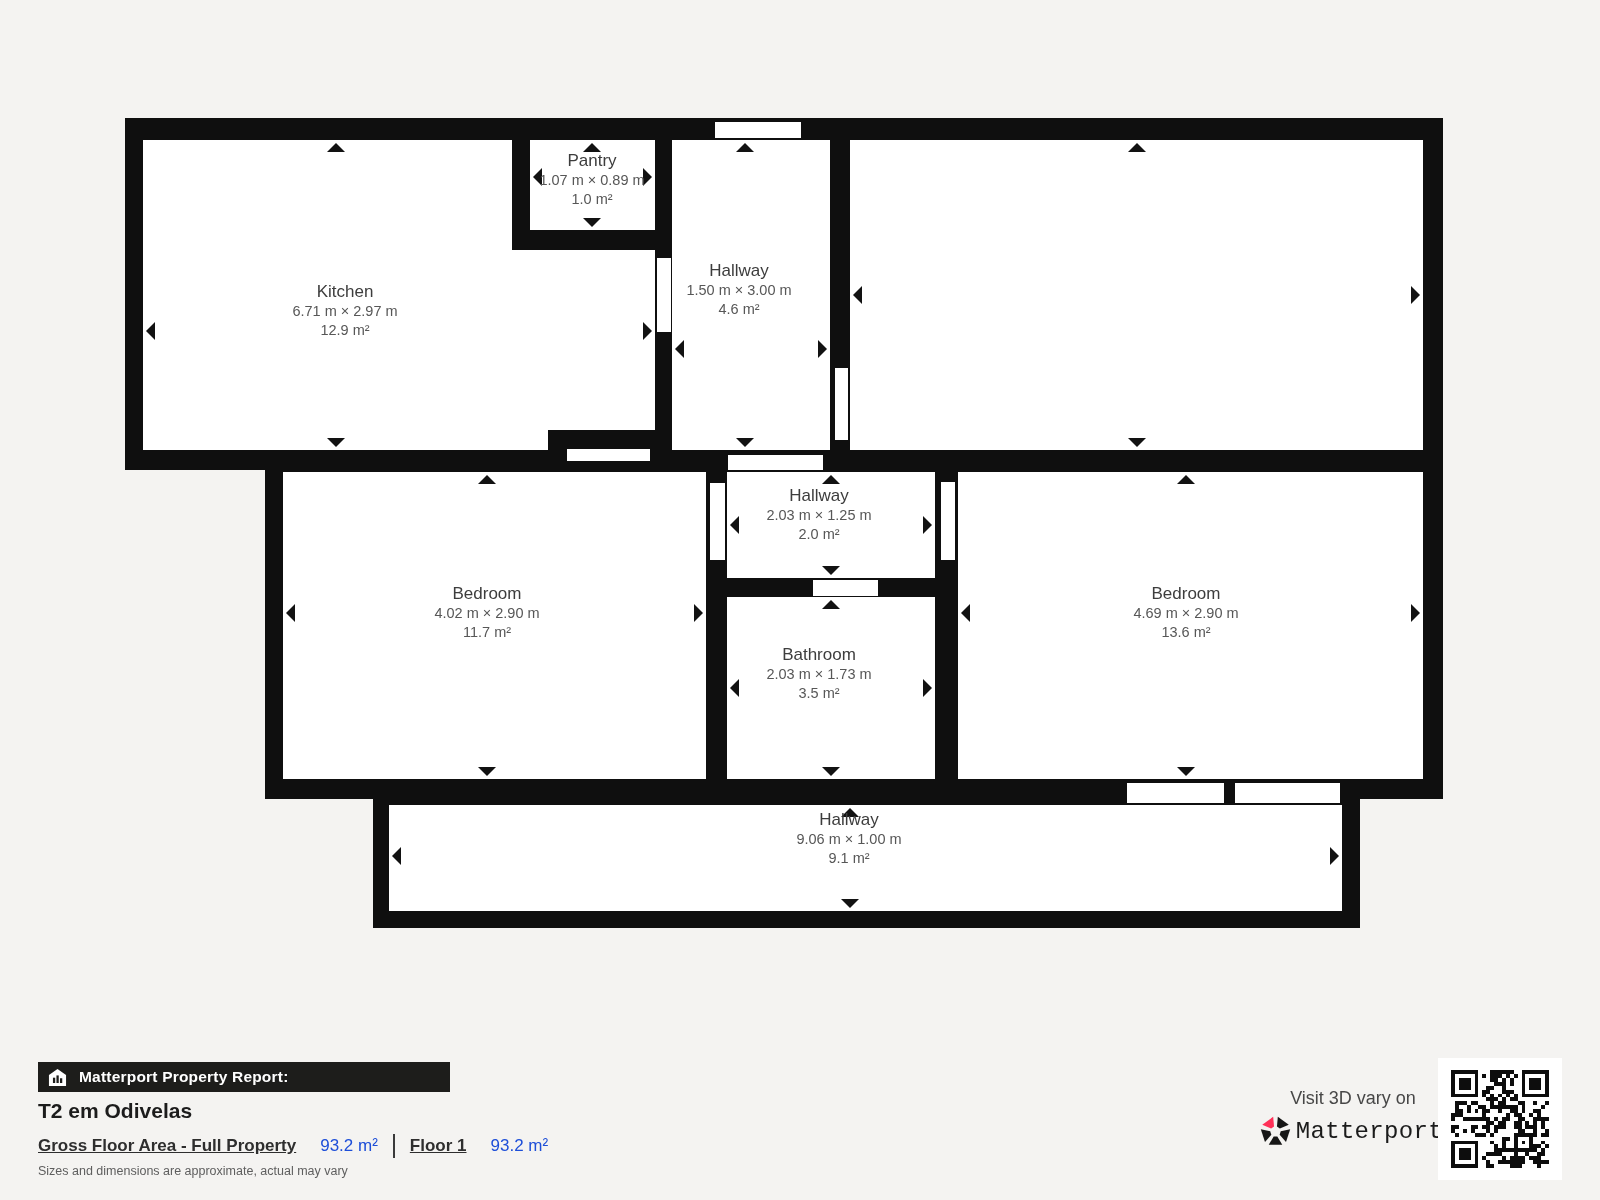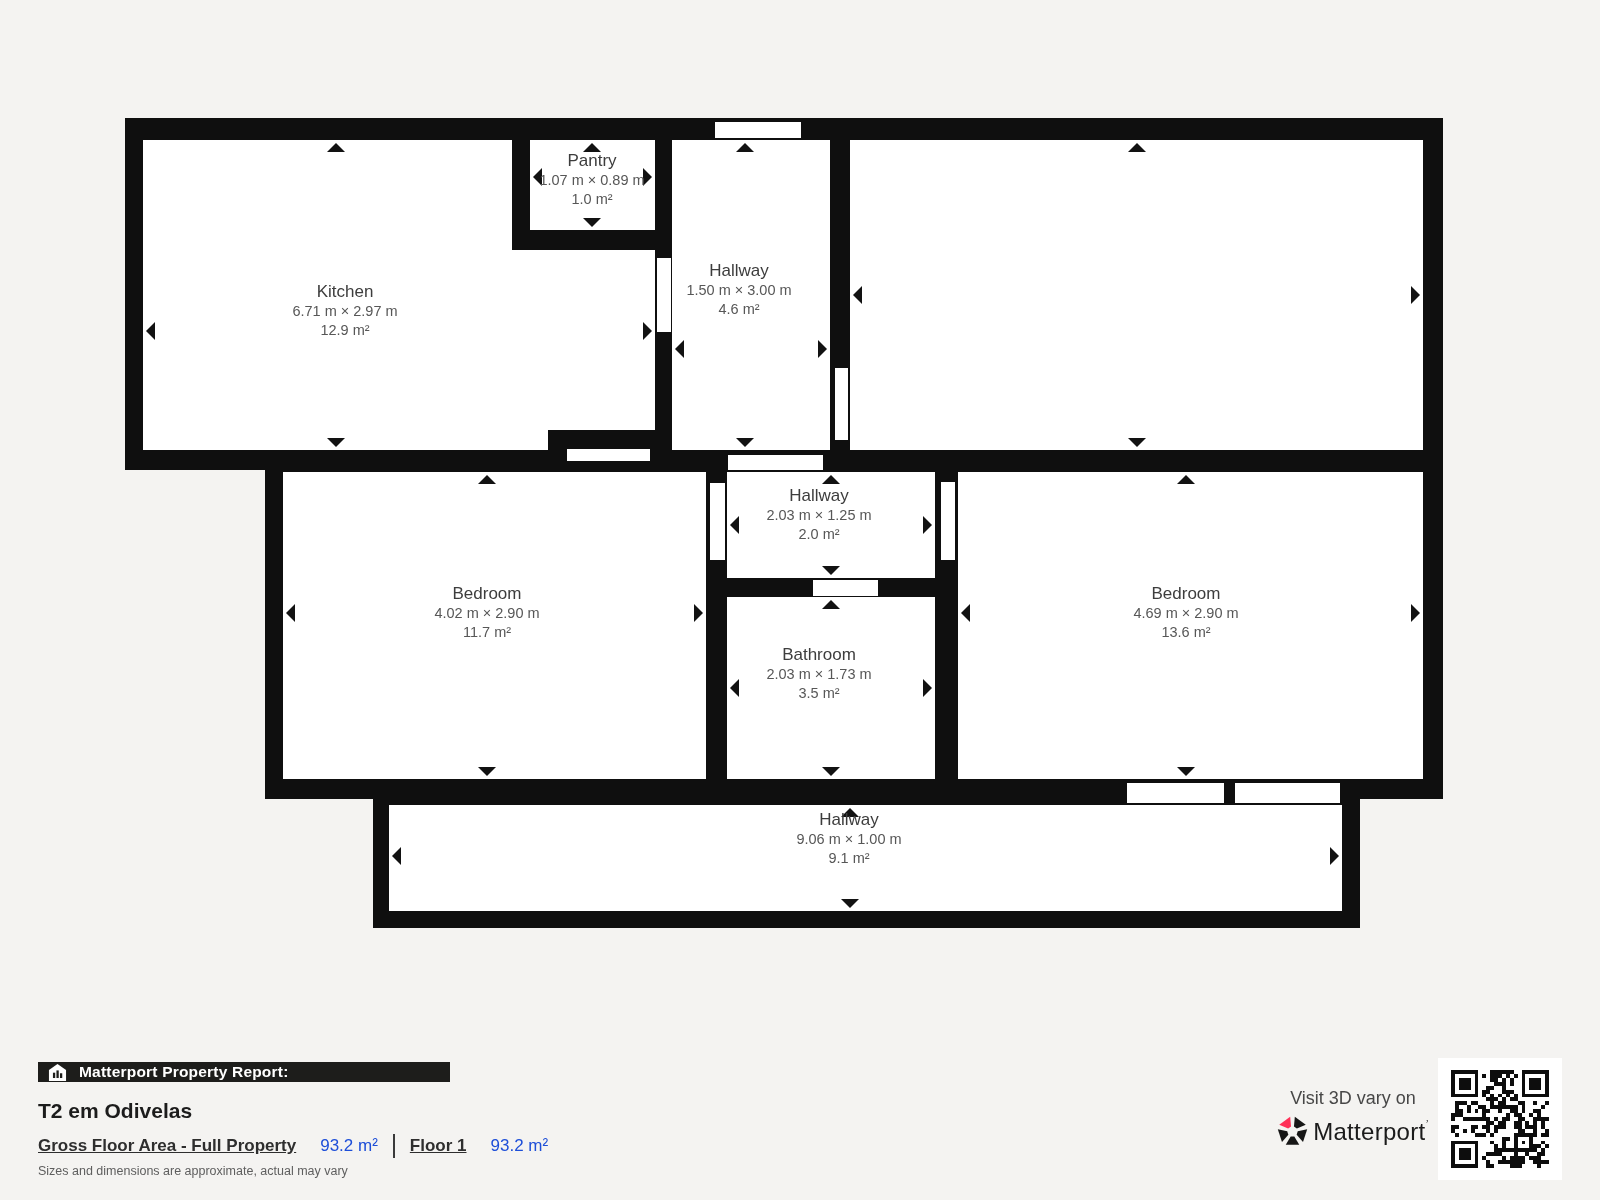--- a/index.html
+++ b/index.html
@@ -19,21 +19,21 @@
   .rname{font-size:17px;font-weight:normal;color:#3d3d3d;line-height:20px;}
   .rdims,.rarea{font-size:14.5px;color:#575757;line-height:19px;}
   .arr{position:absolute;width:0;height:0;border:9px solid transparent;z-index:25;}
   .arr-up{border-top-width:0;border-bottom-color:#121212;}
   .arr-down{border-bottom-width:0;border-top-color:#121212;}
   .arr-left{border-left-width:0;border-right-color:#121212;}
   .arr-right{border-right-width:0;border-left-color:#121212;}
 
   
   .report-bar{
-    position:absolute;left:38px;top:1062px;width:412px;height:20px;
+    position:absolute;left:38px;top:1062px;width:412px;height:30px;
     background:#1d1d1b;display:flex;align-items:center;z-index:40;
   }
   .report-bar svg{margin-left:10px;}
   .report-bar-label{color:#ffffff;font-size:15.5px;font-weight:bold;margin-left:12px;letter-spacing:.2px;}
   .report-title{
     position:absolute;left:38px;top:1099px;font-size:21px;font-weight:bold;color:#1c1c1c;z-index:40;
   }
   .report-stats{
     position:absolute;left:38px;top:1134px;display:flex;align-items:center;z-index:40;
     font-size:17px;color:#2e2e2e;
@@ -43,21 +43,21 @@
   .vbar{width:2px;height:24px;background:#3a3a3a;margin:0 15px;}
   .report-disclaimer{
     position:absolute;left:38px;top:1164px;font-size:12.5px;color:#5e5e5e;z-index:40;
   }
 
   
   .promo{position:absolute;left:1258px;top:1088px;width:190px;text-align:center;z-index:40;}
   .visit{font-size:18px;color:#474747;}
   .brandrow{margin-top:7px;display:flex;align-items:center;justify-content:center;}
   .wordmark{
-    font-family:Liberation Sans, sans-serif;font-size:24px;color:#1b1b1b;margin-left:5px;letter-spacing:.3px;
+    font-family:Liberation Mono, monospace;font-size:24px;color:#1b1b1b;margin-left:5px;letter-spacing:.3px;
   }
   .tm{font-family:"Liberation Serif",serif;font-size:10px;color:#1b1b1b;align-self:flex-start;margin-top:2px;}
   .qr-card{
     position:absolute;left:1438px;top:1058px;width:124px;height:122px;background:#ffffff;z-index:40;
     display:flex;align-items:center;justify-content:center;
   }
 </style>
 </head>
 <body>
 

